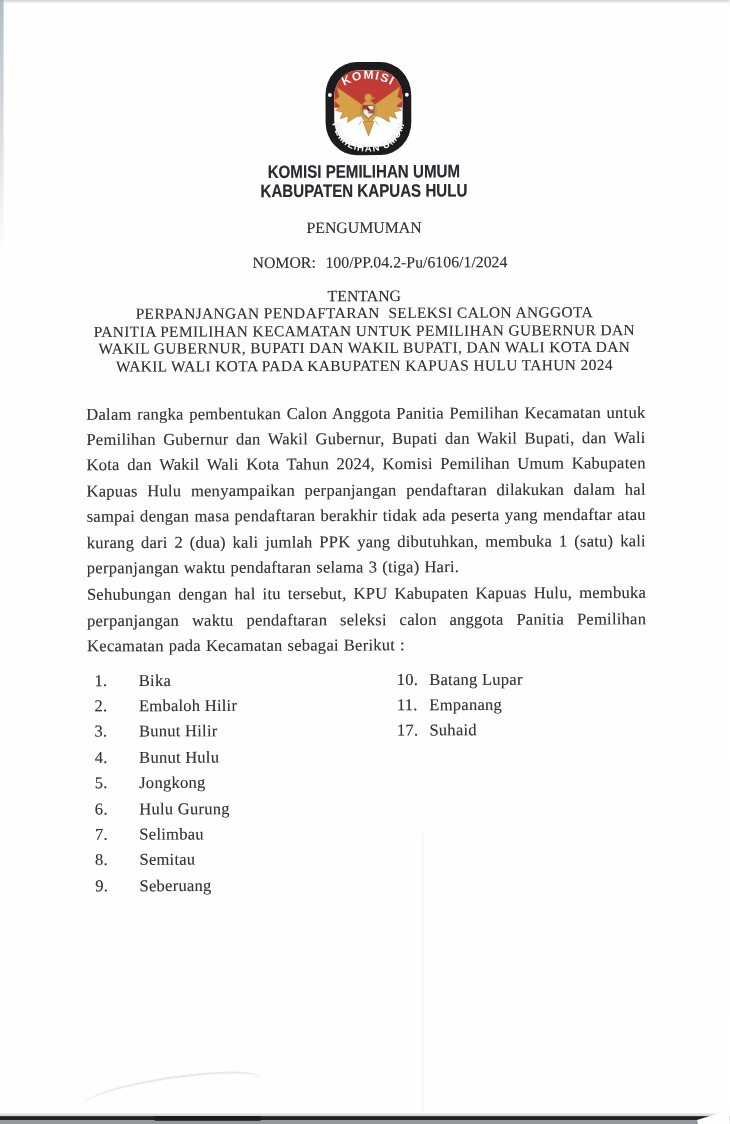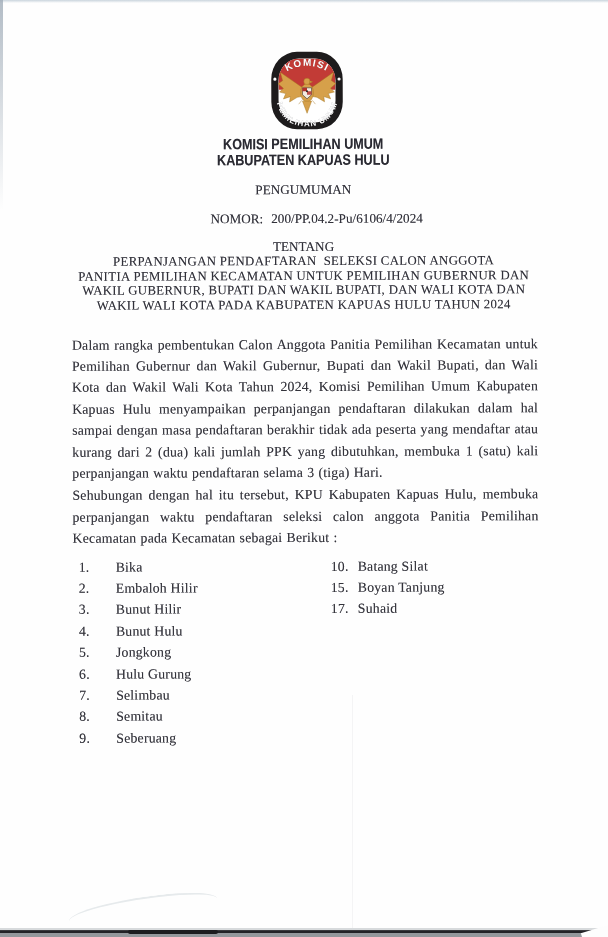--- a/index.html
+++ b/index.html
@@ -119,21 +119,21 @@
     </div>
 
     <div class="org">
       <div class="org-line">KOMISI PEMILIHAN UMUM</div>
       <div class="org-line">KABUPATEN KAPUAS HULU</div>
     </div>
 
     <div class="doc-head">
       <div class="head-line">PENGUMUMAN</div>
       <div class="head-line">
-        <span>NOMOR:</span><span class="num-val">200/PP.04.2-Pu/6106/4/2024</span>
+        <span>NOMOR:</span><span class="num-val">100/PP.04.2-Pu/6106/1/2024</span>
       </div>
       <div class="head-line">TENTANG</div>
       <div class="subject-line">PERPANJANGAN PENDAFTARAN  SELEKSI CALON ANGGOTA</div>
       <div class="subject-line">PANITIA PEMILIHAN KECAMATAN UNTUK PEMILIHAN GUBERNUR DAN</div>
       <div class="subject-line">WAKIL GUBERNUR, BUPATI DAN WAKIL BUPATI, DAN WALI KOTA DAN</div>
       <div class="subject-line">WAKIL WALI KOTA PADA KABUPATEN KAPUAS HULU TAHUN 2024</div>
     </div>
 
     <div class="para">Dalam rangka pembentukan Calon Anggota Panitia Pemilihan Kecamatan untuk Pemilihan Gubernur dan Wakil Gubernur, Bupati dan Wakil Bupati, dan Wali Kota dan Wakil Wali Kota Tahun 2024, Komisi Pemilihan Umum Kabupaten Kapuas Hulu menyampaikan perpanjangan pendaftaran dilakukan dalam hal sampai dengan masa pendaftaran berakhir tidak ada peserta yang mendaftar atau kurang dari 2 (dua) kali jumlah PPK yang dibutuhkan, membuka 1 (satu) kali perpanjangan waktu pendaftaran selama 3 (tiga) Hari.</div>
     <div class="para second">Sehubungan dengan hal itu tersebut, KPU Kabupaten Kapuas Hulu, membuka perpanjangan waktu pendaftaran seleksi calon anggota Panitia Pemilihan Kecamatan pada Kecamatan sebagai Berikut :</div>
@@ -173,25 +173,25 @@
             <span class="dname">Semitau</span>
           </div>
         <div class="row">
             <span class="num">9.</span>
             <span class="dname">Seberuang</span>
           </div>
       </div>
       <div class="col right">
         <div class="row">
             <span class="num">10.</span>
-            <span class="dname">Batang Silat</span>
-          </div>
-        <div class="row">
-            <span class="num">15.</span>
-            <span class="dname">Boyan Tanjung</span>
+            <span class="dname">Batang Lupar</span>
+          </div>
+        <div class="row">
+            <span class="num">11.</span>
+            <span class="dname">Empanang</span>
           </div>
         <div class="row">
             <span class="num">17.</span>
             <span class="dname">Suhaid</span>
           </div>
       </div>
     </div>
 
   </div>
 

